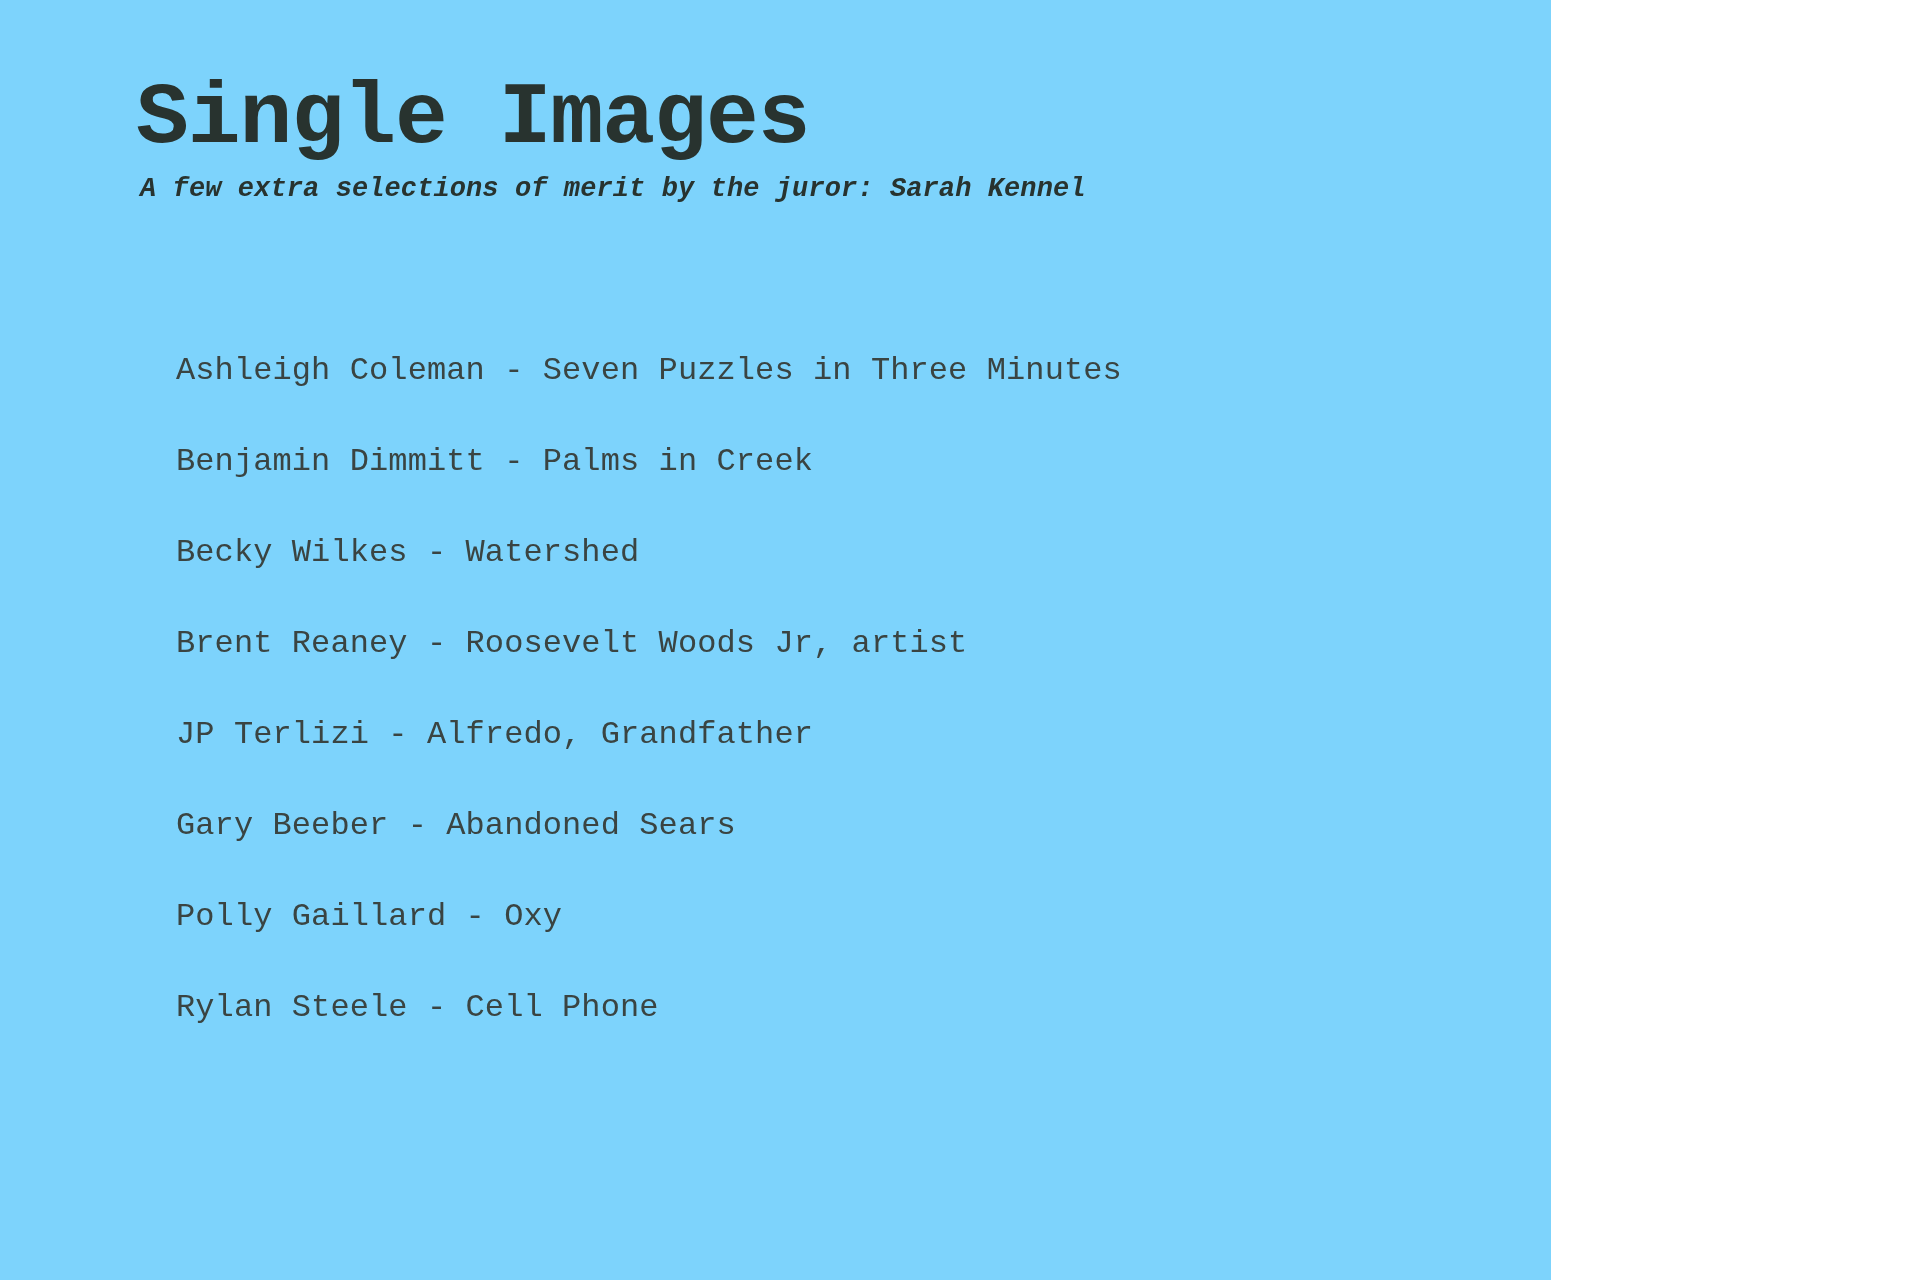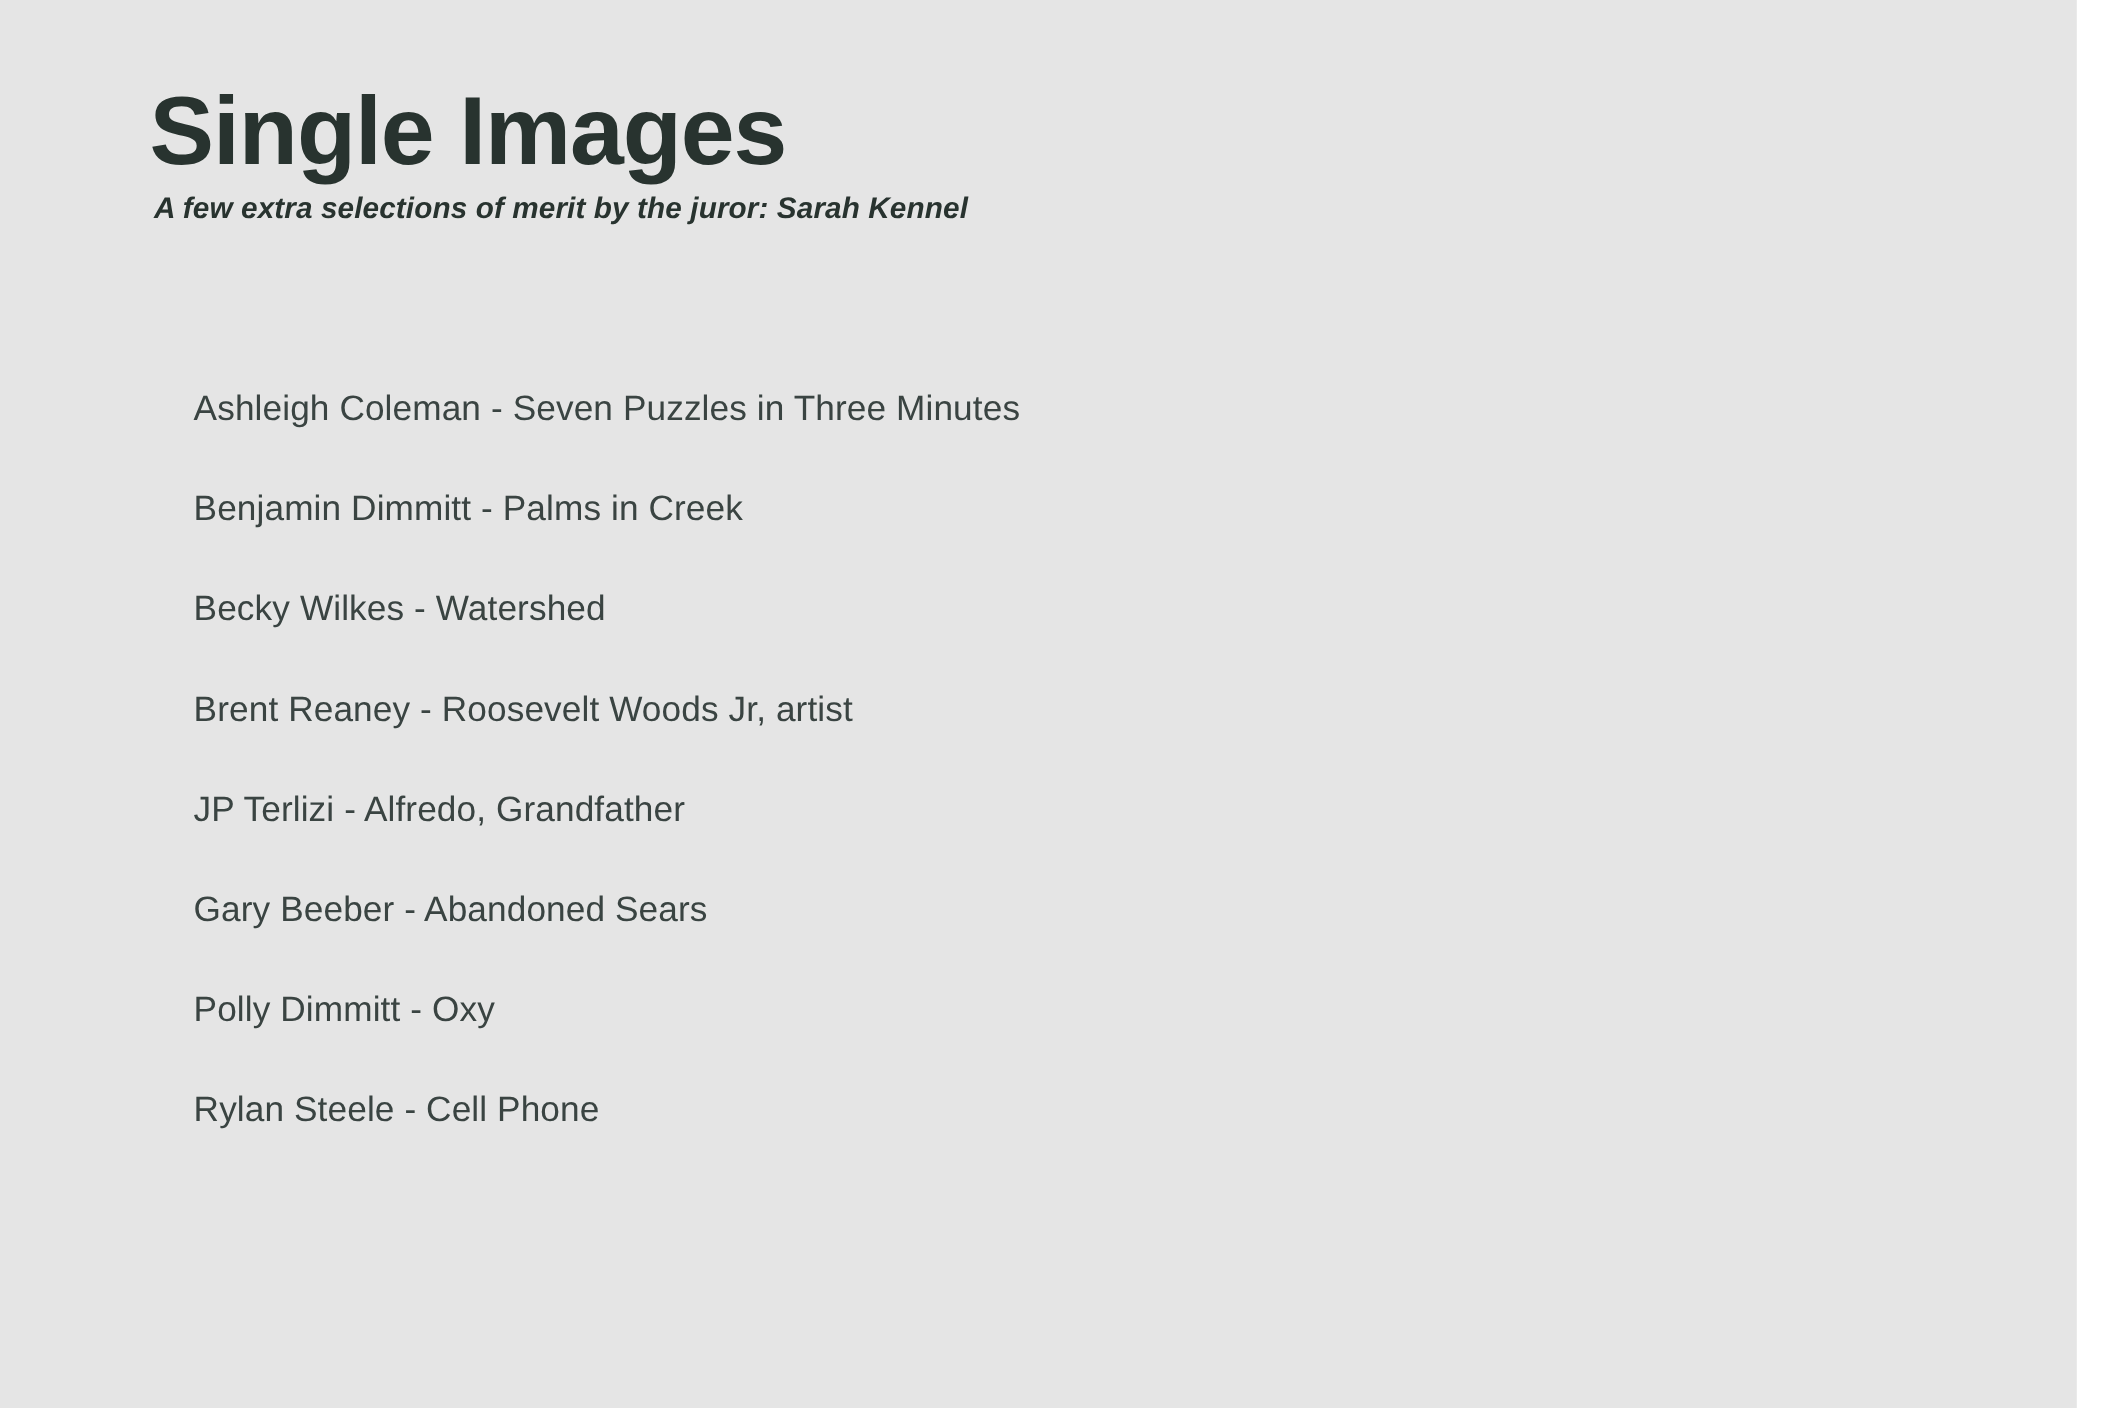--- a/index.html
+++ b/index.html
@@ -9,23 +9,24 @@
   }
   body {
     width: 1920px;
     height: 1280px;
     font-family: "Liberation Sans", sans-serif;
     color: #2b3634;
     overflow: hidden;
   }
   .page {
     position: relative;
-    width: 1888px;
+    width: 1551px;
     height: 1280px;
-    background: #e5e5e5;
+    background: #7dd3fc;
+    font-family: Liberation Mono, monospace;
   }
   .header {
     position: absolute;
     left: 136px;
     top: 74px;
   }
   .title {
     font-size: 88px;
     font-weight: 700;
     letter-spacing: -1px;
@@ -72,17 +73,17 @@
     <p class="subtitle">A few extra selections of merit by the juror: Sarah Kennel</p>
   </div>
 
   <ul class="list">
     <li class="list-item">Ashleigh Coleman - Seven Puzzles in Three Minutes</li>
     <li class="list-item">Benjamin Dimmitt - Palms in Creek</li>
     <li class="list-item">Becky Wilkes - Watershed</li>
     <li class="list-item">Brent Reaney - Roosevelt Woods Jr, artist</li>
     <li class="list-item">JP Terlizi - Alfredo, Grandfather</li>
     <li class="list-item">Gary Beeber - Abandoned Sears</li>
-    <li class="list-item">Polly Dimmitt - Oxy</li>
+    <li class="list-item">Polly Gaillard - Oxy</li>
     <li class="list-item">Rylan Steele - Cell Phone</li>
   </ul>
 
 </div>
 
 </body></html>

